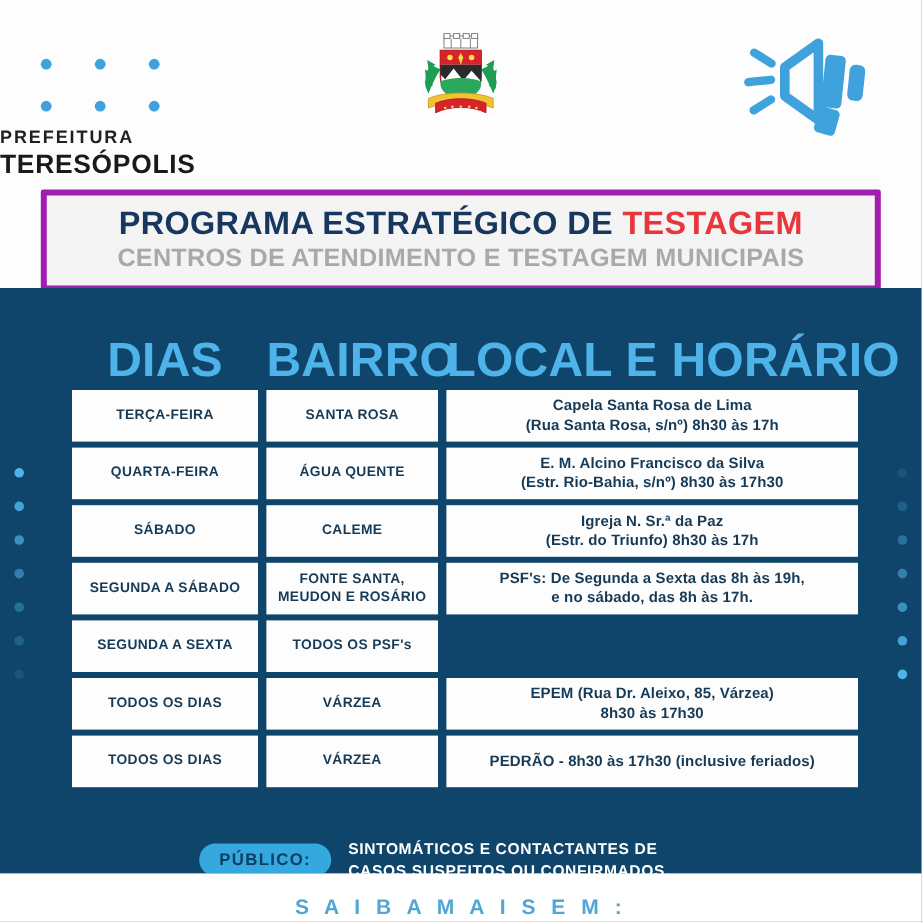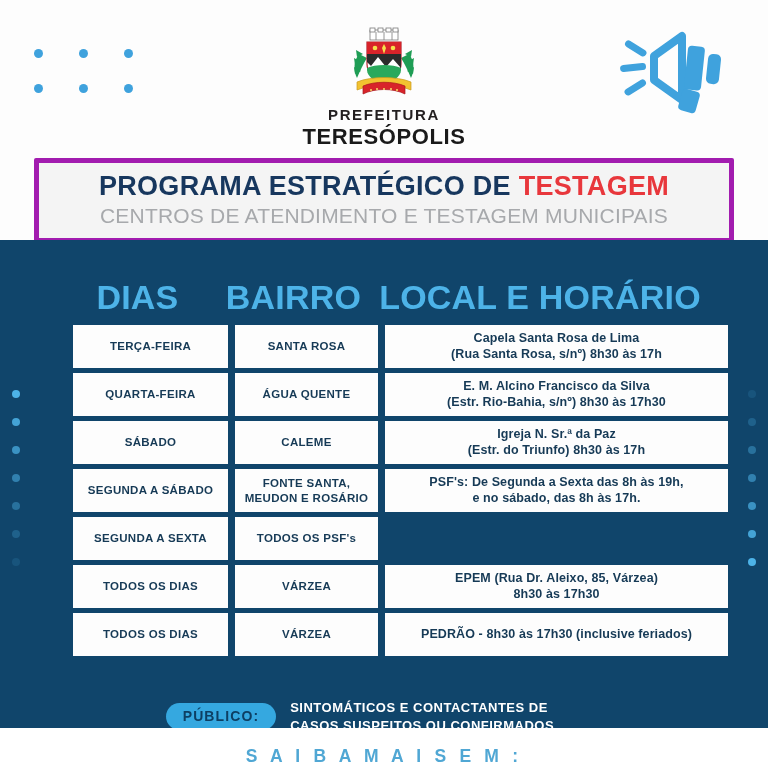--- a/index.html
+++ b/index.html
@@ -39,21 +39,21 @@
     width:9px; height:9px;
     border-radius:50%;
     background:#3fa2dd;
   }
 
   
   .logo {
     position:absolute;
     left:0; top:24px;
     width:768px;
-    text-align:center;
+    text-align:left;
   }
   .crest { display:block; margin:0 auto; }
   .logo-prefeitura {
     margin-top:4px;
     font-size:15px;
     font-weight:bold;
     letter-spacing:1.6px;
     color:#231f20;
   }
   .logo-city {
@@ -85,21 +85,21 @@
     font-size:27px;
     font-weight:bold;
     letter-spacing:0.3px;
     color:#17375e;
     white-space:nowrap;
   }
   .banner-line1 .hl { color:#e8373c; }
   .banner-line2 {
     margin-top:2px;
     font-size:21px;
-    font-weight:normal;
+    font-weight:bold;
     letter-spacing:0.2px;
     color:#a7a9ac;
     white-space:nowrap;
   }
 
   
   .body-blue {
     position:absolute;
     left:0; top:240px;
     width:768px; height:488px;
@@ -124,35 +124,35 @@
   }
 
   
   .thead {
     position:absolute;
     left:60px; top:38px;
     width:648px;
     display:flex;
   }
   .thead .th {
-    font-size:34px;
+    font-size:40px;
     font-weight:bold;
     letter-spacing:0.2px;
     color:#4db3e8;
     text-align:center;
     white-space:nowrap;
   }
   .col1 { width:155px; }
   .col2 { width:143px; margin-left:7px; }
   .col3 { width:336px; margin-left:7px; }
 
   
   .tbody {
     position:absolute;
-    left:73px; top:85px;
+    left:60px; top:85px;
     width:688px;
   }
   .trow {
     display:flex;
     margin-bottom:5px;
   }
   .cell {
     background:#fdfdfd;
     height:43px;
     display:flex;

